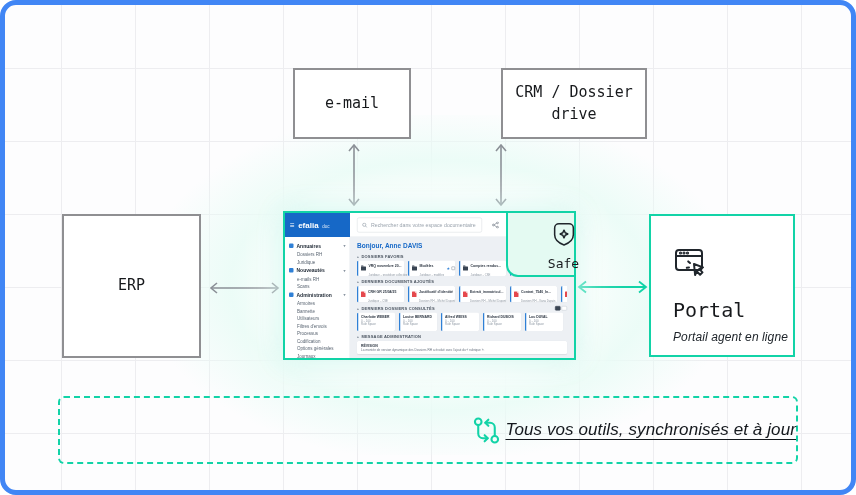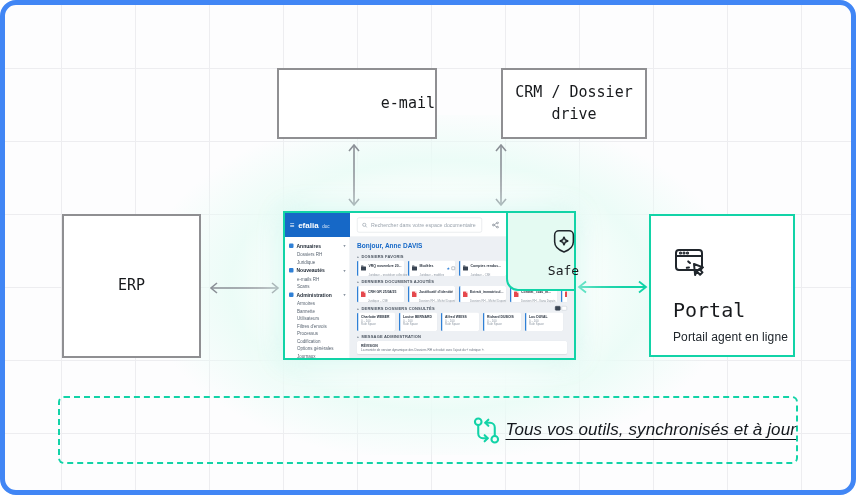--- a/index.html
+++ b/index.html
@@ -21,32 +21,32 @@
     position:absolute; left:150px; top:110px; width:570px; height:340px;
     background:radial-gradient(ellipse at center, rgba(255,255,255,1) 28%, rgba(233,252,246,0.85) 52%, rgba(253,253,254,0) 74%);
     z-index:1;
   }
   .gbox {
     position:absolute; border:2px solid #8F8F92; background:#ffffff;
     display:flex; align-items:center; justify-content:center; text-align:center;
     font-family:"DejaVu Sans Mono", monospace; font-size:15px; color:#17191c;
     line-height:1.45; z-index:3;
   }
-  #box-email { left:272px; top:63px; width:160px; height:71px;justify-content:flex-end; }
+  #box-email { left:288px; top:63px; width:118px; height:71px; }
   #box-crm   { left:496px; top:63px; width:146px; height:71px; padding:0 10px;justify-content:flex-end; }
   #box-erp   { left:57px;  top:209px; width:139px; height:144px; }
   #box-portal{
     position:absolute; left:644px; top:209px; width:146px; height:143px;
     border:2px solid #12D3A7; background:#ffffff; z-index:3;
     padding:30px 0 0 22px;
   }
   #box-portal .p-title { font-family:"DejaVu Sans Mono", monospace; font-size:20px; color:#17191c; margin-top:12px; }
-  #box-portal .p-sub { font-size:12px; color:#20262c; margin-top:8px; letter-spacing:.1px; }
+  #box-portal .p-sub { font-size:12px; color:#20262c; margin-top:8px; letter-spacing:.1px;font-style:italic; }
   #box-safe {
-    position:absolute; left:501px; top:206px; width:70px; height:80px;
+    position:absolute; left:501px; top:206px; width:70px; height:66px;
     border:2px solid #12D3A7; background:#e4faf2; z-index:6;
     border-radius:2px 2px 2px 12px;
     display:flex; flex-direction:column; align-items:center; justify-content:center; gap:5px;padding-left:45px;
   }
   #box-safe .s-label { font-family:"DejaVu Sans Mono", monospace; font-size:13px; color:#17191c; }
   svg.arrow { position:absolute; z-index:2; }
   .banner {
     position:absolute; left:53px; top:391px; width:740px; height:68px;
     border:2px dashed #12D3A7; border-radius:6px; z-index:3;
     display:flex; align-items:center; justify-content:flex-end; gap:3px;

